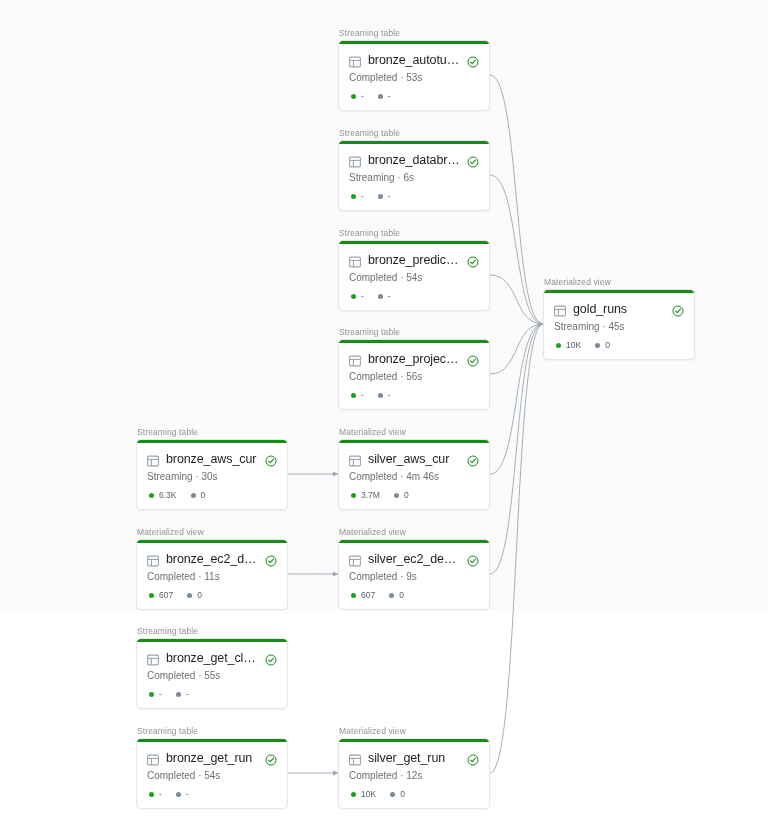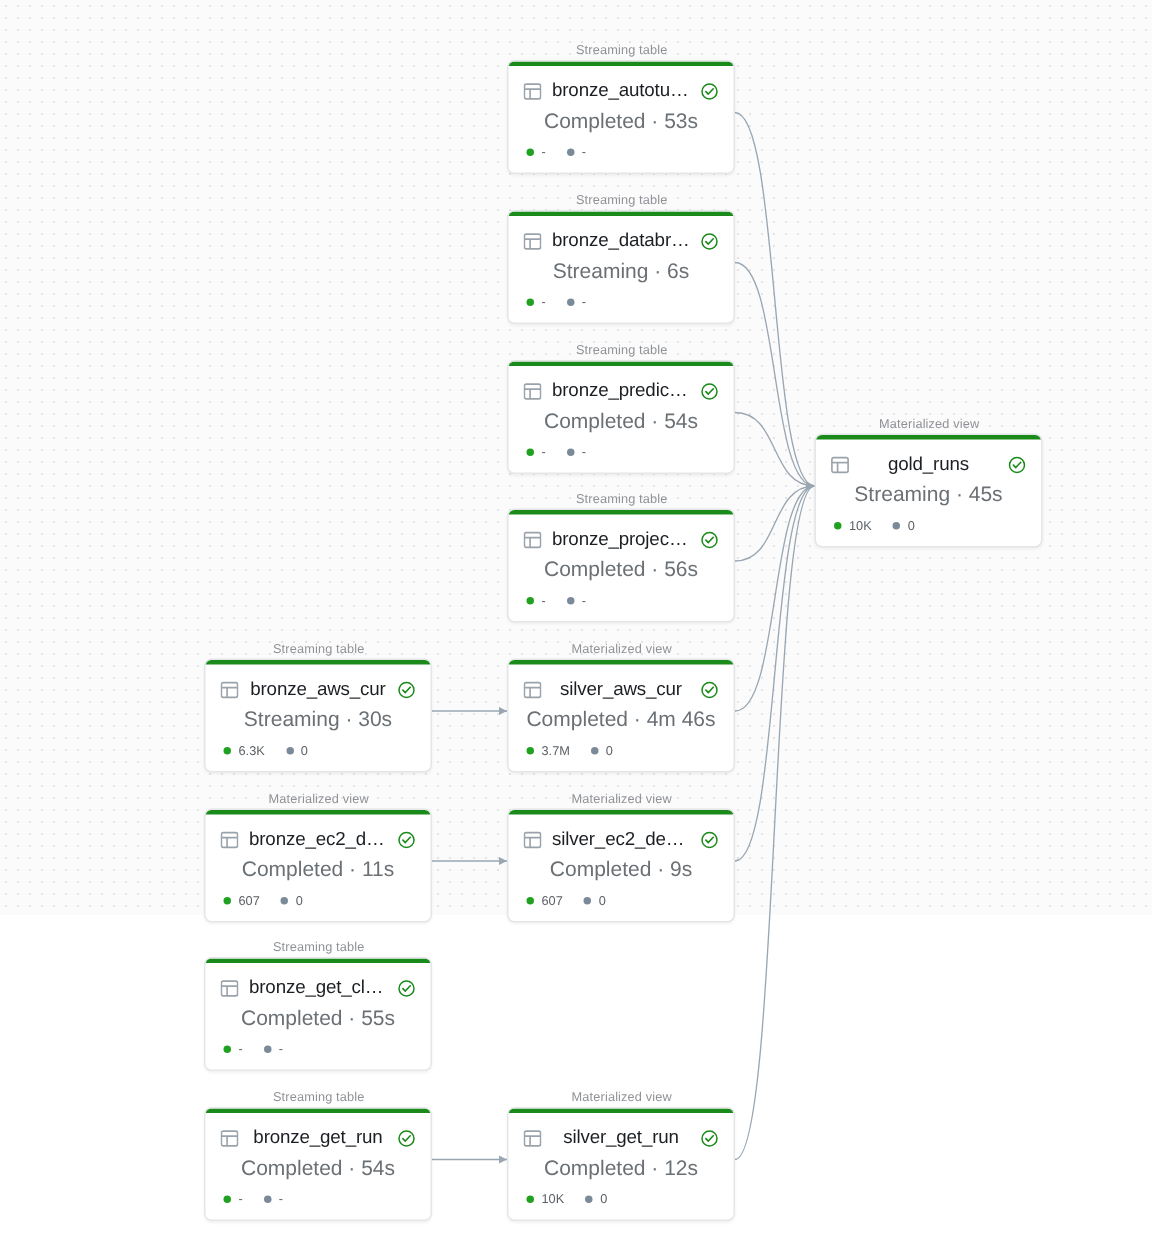--- a/index.html
+++ b/index.html
@@ -9,21 +9,20 @@
     overflow: hidden;
   }
   #canvas {
     position: relative;
     width: 768px; height: 610px;
     background-color: #fbfbfb;
     background-image:
       radial-gradient(circle, #e3e3e6 0.6px, transparent 0.7px);
     background-size: 8px 8px;
     background-position: 0 0;
-    text-align: center;
   }
   #edges {
     position: absolute; left: 0; top: 0;
     width: 768px; height: 835px;
     pointer-events: none;
   }
   .node {
     position: absolute;
   }
   .node-type {
@@ -70,21 +69,21 @@
     overflow: hidden;
     text-overflow: ellipsis;
   }
   .status-icon {
     flex: 0 0 auto;
     width: 12px; height: 12px;
     display: block;
   }
   .node-status {
     margin-top: 5px;
-    font-size: 14px;
+    font-size: 10px;
     color: #6b7075;
     white-space: nowrap;
   }
   .metrics {
     margin-top: 8px;
     display: flex;
     align-items: center;
     gap: 14px;
     padding-left: 2px;
   }

